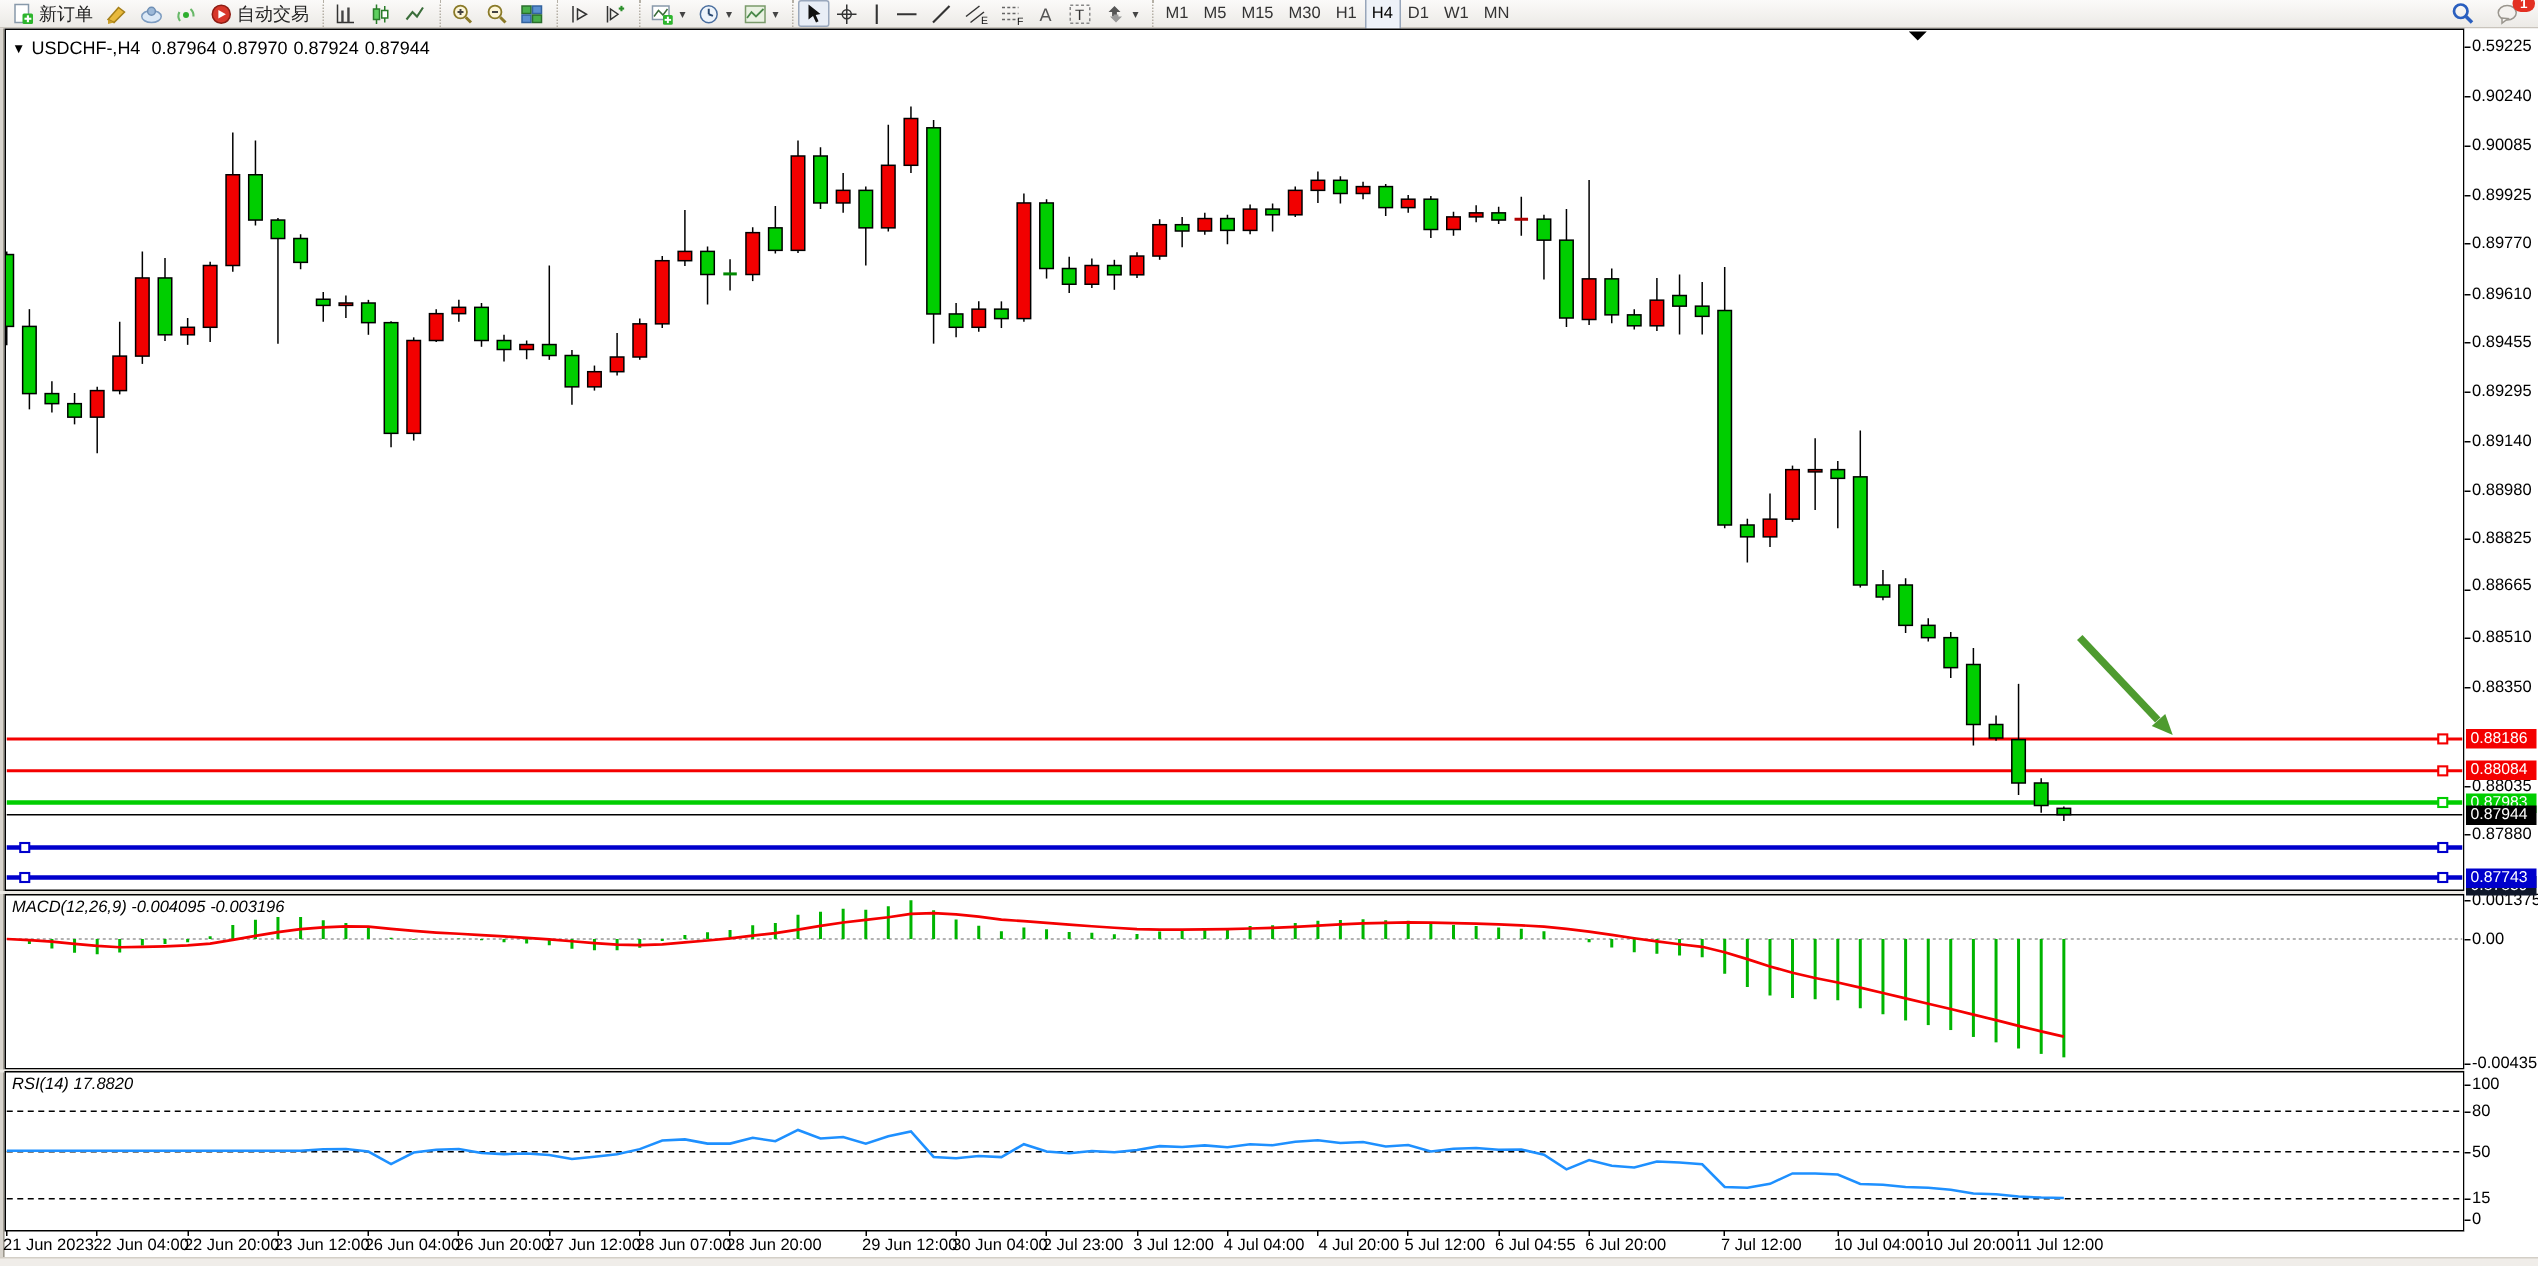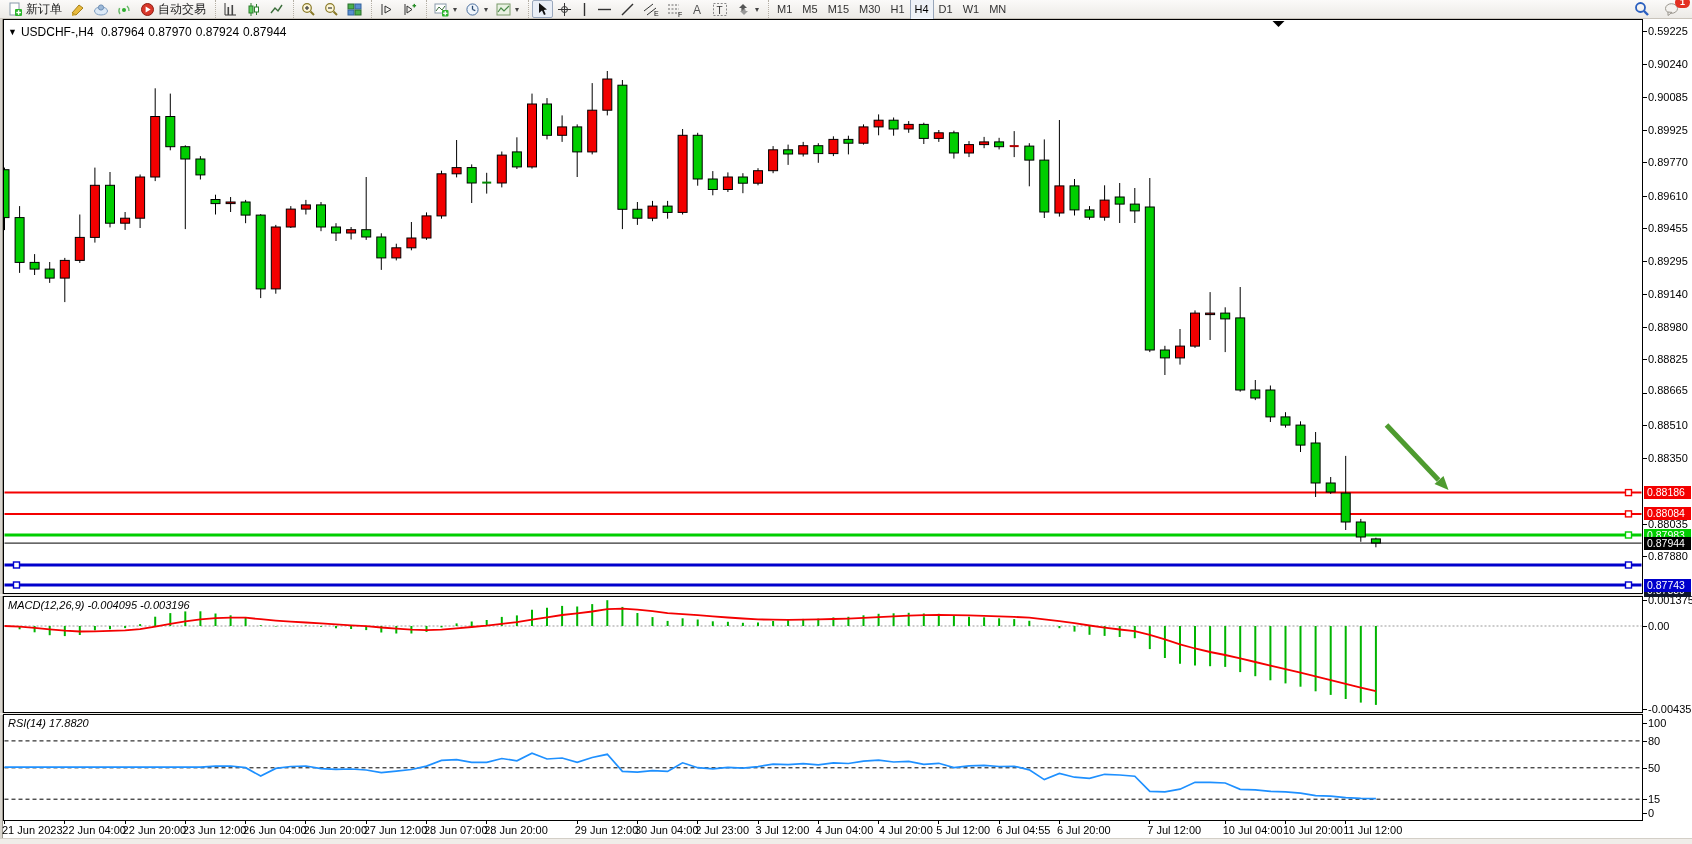--- a/index.html
+++ b/index.html
@@ -746,21 +746,21 @@
       <div class="xlabel" style="left:484.2px">28 Jun 20:00</div>
       <div class="xdash" style="left:576.7px"></div>
       <div class="xlabel" style="left:574.7px">29 Jun 12:00</div>
       <div class="xdash" style="left:636.9px"></div>
       <div class="xlabel" style="left:634.9px">30 Jun 04:00</div>
       <div class="xdash" style="left:697.2px"></div>
       <div class="xlabel" style="left:695.2px">2 Jul 23:00</div>
       <div class="xdash" style="left:757.5px"></div>
       <div class="xlabel" style="left:755.5px">3 Jul 12:00</div>
       <div class="xdash" style="left:817.8px"></div>
-      <div class="xlabel" style="left:815.8px">4 Jun 04:00</div>
+      <div class="xlabel" style="left:815.8px">4 Jul 04:00</div>
       <div class="xdash" style="left:878.1px"></div>
       <div class="xlabel" style="left:879px">4 Jul 20:00</div>
       <div class="xdash" style="left:938.3px"></div>
       <div class="xlabel" style="left:936.3px">5 Jul 12:00</div>
       <div class="xdash" style="left:998.6px"></div>
       <div class="xlabel" style="left:996.6px">6 Jul 04:55</div>
       <div class="xdash" style="left:1058.9px"></div>
       <div class="xlabel" style="left:1056.9px">6 Jul 20:00</div>
       <div class="xdash" style="left:1149.3px"></div>
       <div class="xlabel" style="left:1147.3px">7 Jul 12:00</div>

